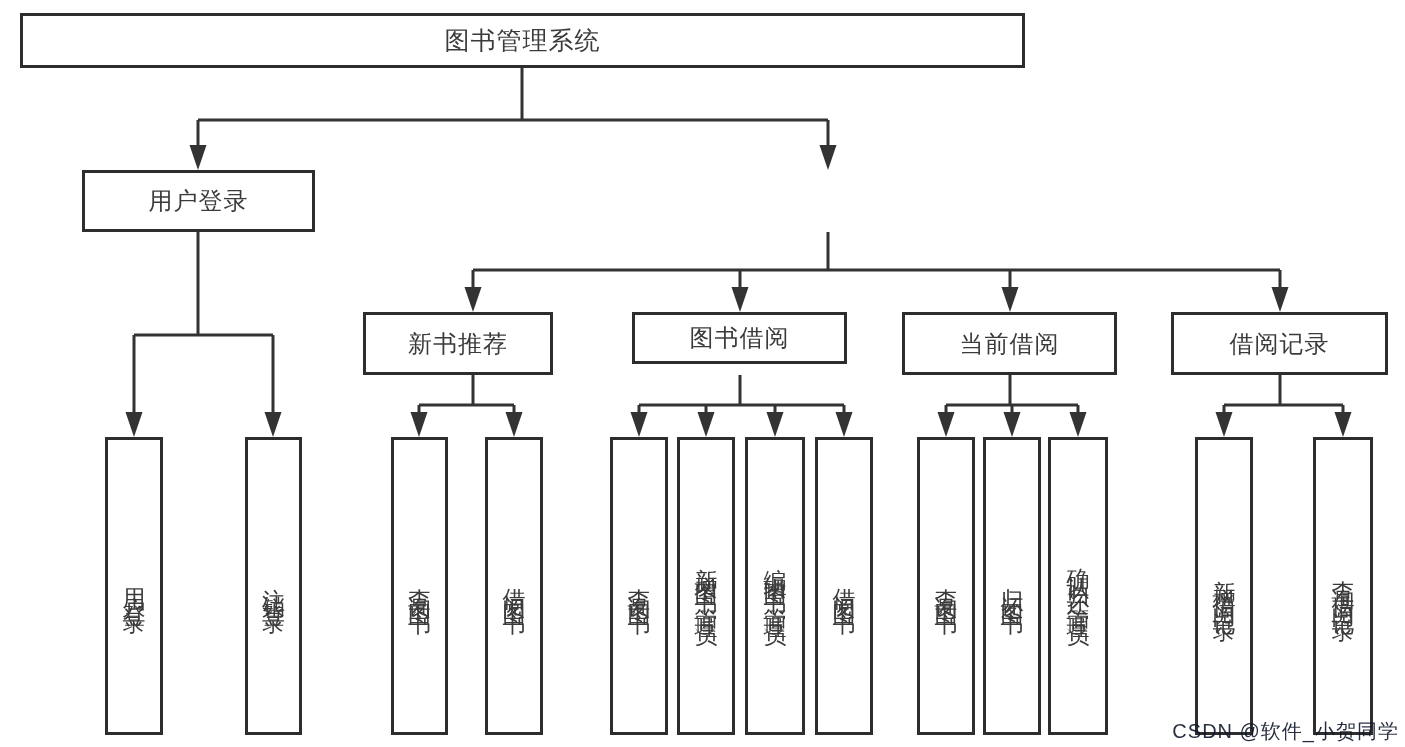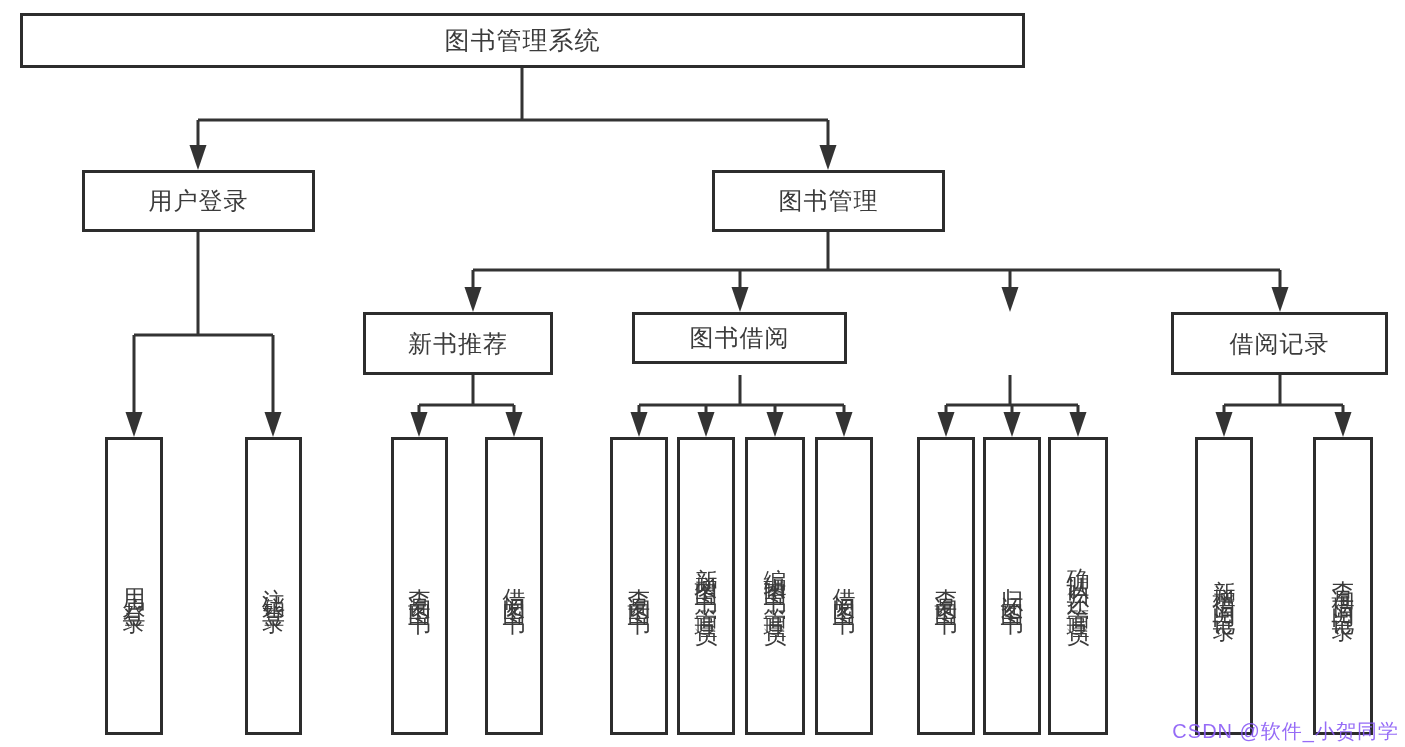--- a/index.html
+++ b/index.html
@@ -14,21 +14,21 @@
     position:absolute;box-sizing:border-box;border:3px solid #2d2d2d;background:#ffffff;
     display:flex;align-items:center;justify-content:center;
   }
   .node.h span{font-size:24px;letter-spacing:1px;white-space:nowrap;}
   .node.root span{font-size:25px;}
   .node.v span{
     writing-mode:vertical-rl;text-orientation:mixed;
     font-size:23px;letter-spacing:8px;line-height:1;white-space:nowrap;
   }
   .watermark{
-    position:absolute;right:6px;bottom:2px;font-size:20px;color:#8b5cf6;opacity:.9;
+    position:absolute;right:6px;bottom:2px;font-size:20px;color:#0f172a;opacity:.9;
     letter-spacing:1px;white-space:nowrap;
   }
 </style>
 </head>
 <body>
 
 <div class="stage">
 
   <svg class="connectors" viewBox="0 0 1405 747">
 
@@ -66,29 +66,29 @@
     <path class="arrow" d="M1334.5,412 L1351.5,412 L1343,437 Z"></path>
   </svg>
 
   <div class="node h root" style="left:20px;top:13px;width:1005px;height:55px">
     <span>图书管理系统</span>
   </div>
 
   <div class="node h" style="left:82px;top:170px;width:233px;height:62px">
     <span>用户登录</span>
   </div>
-  <div class="node h" style="left:712px;top:170px;width:233px;height:62px">
-    <span>图书管理</span>
-  </div>
 
   <div class="node h" style="left:363px;top:312px;width:190px;height:63px">
     <span>新书推荐</span>
   </div>
   <div class="node h" style="left:632px;top:312px;width:215px;height:52px">
     <span>图书借阅</span>
+  </div>
+  <div class="node h" style="left:902px;top:312px;width:215px;height:63px">
+    <span>当前借阅</span>
   </div>
   <div class="node h" style="left:1171px;top:312px;width:217px;height:63px">
     <span>借阅记录</span>
   </div>
 
   <div class="node v" style="left:105px;top:437px;width:58px;height:298px">
     <span>用户登录</span>
   </div>
   <div class="node v" style="left:245px;top:437px;width:57px;height:298px">
     <span>注销登录</span>

